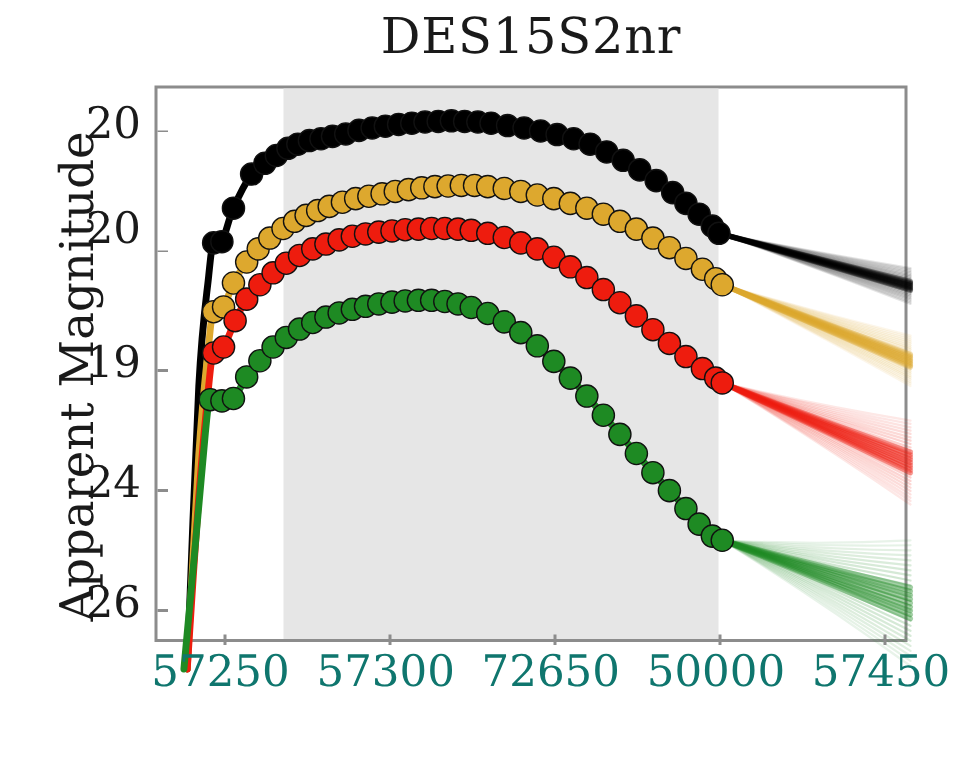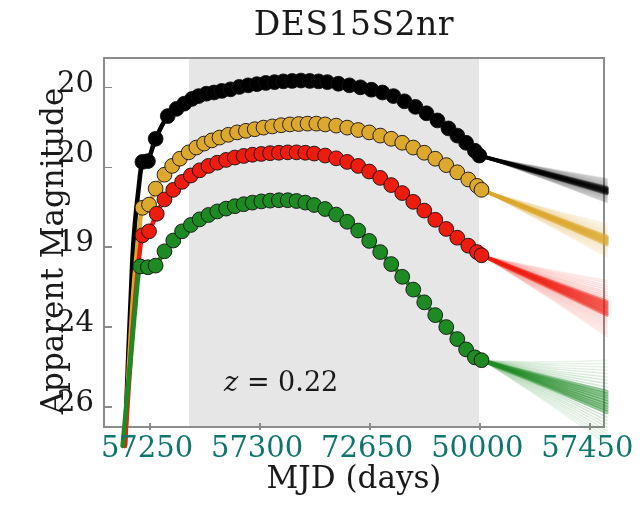--- a/index.html
+++ b/index.html
@@ -41,21 +41,20 @@
   #zann{position:absolute;left:184px;top:357px;font-size:27px;color:#1a1a1a;}
   #zann .it{font-style:italic;}
 </style>
 </head>
 <body>
 
 <div id="fig">
 
   <div id="title">DES15S2nr</div>
   <div id="ylab">Apparent Magnitude</div>
-  <div id="xlab">MJD (days)</div>
 
   <div id="plot">
     <div id="shade" style="left: 83.6667px; width: 290.632px; background: rgb(230, 230, 230);"></div>
     <svg class="layer" id="draw" preserveAspectRatio="none">
         <g>
           <path d="M374.3,96.5Q438.1,109.1 502.0,119.7" fill="none" stroke="#000000" stroke-width="1.5" stroke-opacity="0.100" stroke-linecap="round"></path>
           <path d="M374.3,96.5Q438.1,109.5 502.0,120.6" fill="none" stroke="#000000" stroke-width="1.5" stroke-opacity="0.113" stroke-linecap="round"></path>
           <path d="M374.3,96.5Q438.1,109.9 502.0,121.6" fill="none" stroke="#000000" stroke-width="1.5" stroke-opacity="0.126" stroke-linecap="round"></path>
           <path d="M374.3,96.5Q438.1,110.3 502.0,122.5" fill="none" stroke="#000000" stroke-width="1.5" stroke-opacity="0.138" stroke-linecap="round"></path>
           <path d="M374.3,96.5Q438.1,110.7 502.0,123.5" fill="none" stroke="#000000" stroke-width="1.5" stroke-opacity="0.151" stroke-linecap="round"></path>
@@ -376,17 +375,14 @@
       <div class="xtl" style="left: 287.211px;">72650</div>
       <div class="xtl" style="left: 397.298px;">50000</div>
       <div class="xtl" style="left: 507.386px;">57450</div>
       <div class="ytl" style="left: 24px; top: 64.9247px;">20</div>
       <div class="ytl" style="left: 24px; top: 135px;">20</div>
       <div class="ytl" style="left: 24px; top: 224.495px;">19</div>
       <div class="ytl" style="left: 24px; top: 304.28px;">24</div>
       <div class="ytl" style="left: 24px; top: 384.065px;">26</div>
     </div>
 
-  <div id="zann" style="left: 224.096px; top: 366.113px;">
-    <span class="it">z</span><span> = 0.22</span>
-  </div>
 
 </div>
 
 </body></html>

